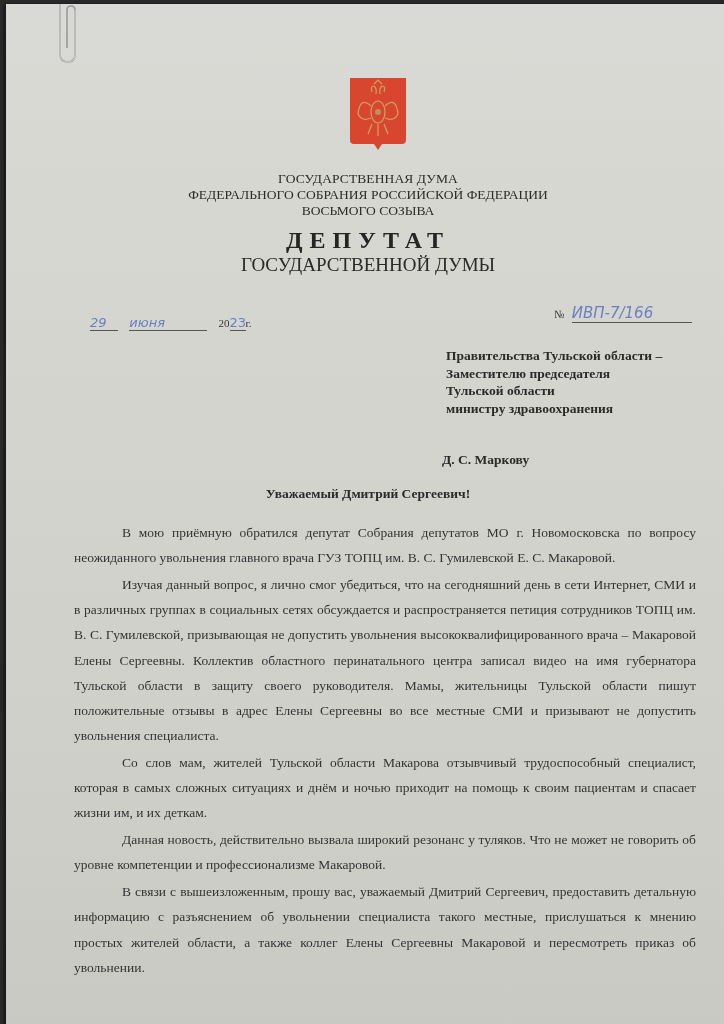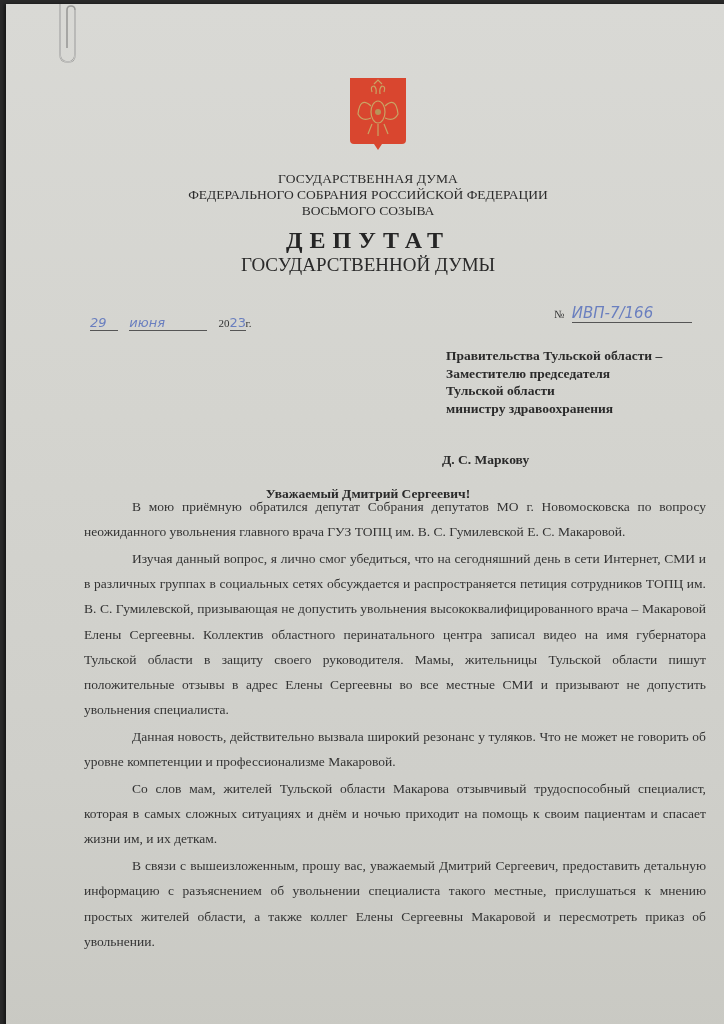--- a/index.html
+++ b/index.html
@@ -37,22 +37,22 @@
     .num-line { position: absolute; left: 548px; top: 300px; font-size: 13px; color: #333; height: 20px; }
     .hw.num { width: 120px; margin-left: 4px; font-size: 15px; }
 
     .addr { position: absolute; left: 440px; top: 343px; font-size: 13.5px; color: #2a2a2a; line-height: 17.5px; }
     .addr .b { font-weight: bold; }
     .to-name { position: absolute; left: 436px; top: 448px; font-size: 13.5px; font-weight: bold; color: #2a2a2a; }
 
     .greet { position: absolute; left: 0; top: 482px; width: 724px; text-align: center; font-size: 13.5px; font-weight: bold; color: #2a2a2a; }
 
     .body-text {
-      position: absolute; left: 68px; top: 490px; width: 622px;
-      font-size: 13.5px; line-height: 25.2px; color: #333; text-align: justify; margin-left: 10px;
+      position: absolute; left: 68px; top: 516px; width: 622px;
+      font-size: 13.5px; line-height: 25.2px; color: #333; text-align: justify;
     }
     .body-text p { margin: 0 0 1.6px 0; text-indent: 48px; }
   </style>
 </head>
 <body>
 
 <div class="page">
 
   <svg class="clip" viewBox="0 0 24 62">
     <path d="M4 0 L4 50 Q4 58 12 58 Q19 58 19 50 L19 6 Q19 2 15 2 Q11 2 11 6 L11 44" fill="none" stroke="#9a9a98" stroke-width="1.6"></path>
@@ -96,17 +96,17 @@
     <div class="b">Тульской области</div>
     <div class="b">министру здравоохранения</div>
   </div>
   <div class="to-name">Д. С. Маркову</div>
 
   <div class="greet">Уважаемый Дмитрий Сергеевич!</div>
 
   <div class="body-text">
     <p>В мою приёмную обратился депутат Собрания депутатов МО г. Новомосковска по вопросу неожиданного увольнения главного врача ГУЗ ТОПЦ им. В. С. Гумилевской Е. С. Макаровой.</p>
     <p>Изучая данный вопрос, я лично смог убедиться, что на сегодняшний день в сети Интернет, СМИ и в различных группах в социальных сетях обсуждается и распространяется петиция сотрудников ТОПЦ им. В. С. Гумилевской, призывающая не допустить увольнения высококвалифицированного врача – Макаровой Елены Сергеевны. Коллектив областного перинатального центра записал видео на имя губернатора Тульской области в защиту своего руководителя. Мамы, жительницы Тульской области пишут положительные отзывы в адрес Елены Сергеевны во все местные СМИ и призывают не допустить увольнения специалиста.</p>
+    <p>Со слов мам, жителей Тульской области Макарова отзывчивый трудоспособный специалист, которая в самых сложных ситуациях и днём и ночью приходит на помощь к своим пациентам и спасает жизни им, и их деткам.</p>
     <p>Данная новость, действительно вызвала широкий резонанс у туляков. Что не может не говорить об уровне компетенции и профессионализме Макаровой.</p>
-    <p>Со слов мам, жителей Тульской области Макарова отзывчивый трудоспособный специалист, которая в самых сложных ситуациях и днём и ночью приходит на помощь к своим пациентам и спасает жизни им, и их деткам.</p>
     <p>В связи с вышеизложенным, прошу вас, уважаемый Дмитрий Сергеевич, предоставить детальную информацию с разъяснением об увольнении специалиста такого местные, прислушаться к мнению простых жителей области, а также коллег Елены Сергеевны Макаровой и пересмотреть приказ об увольнении.</p>
   </div>
 </div>
 
 </body></html>

